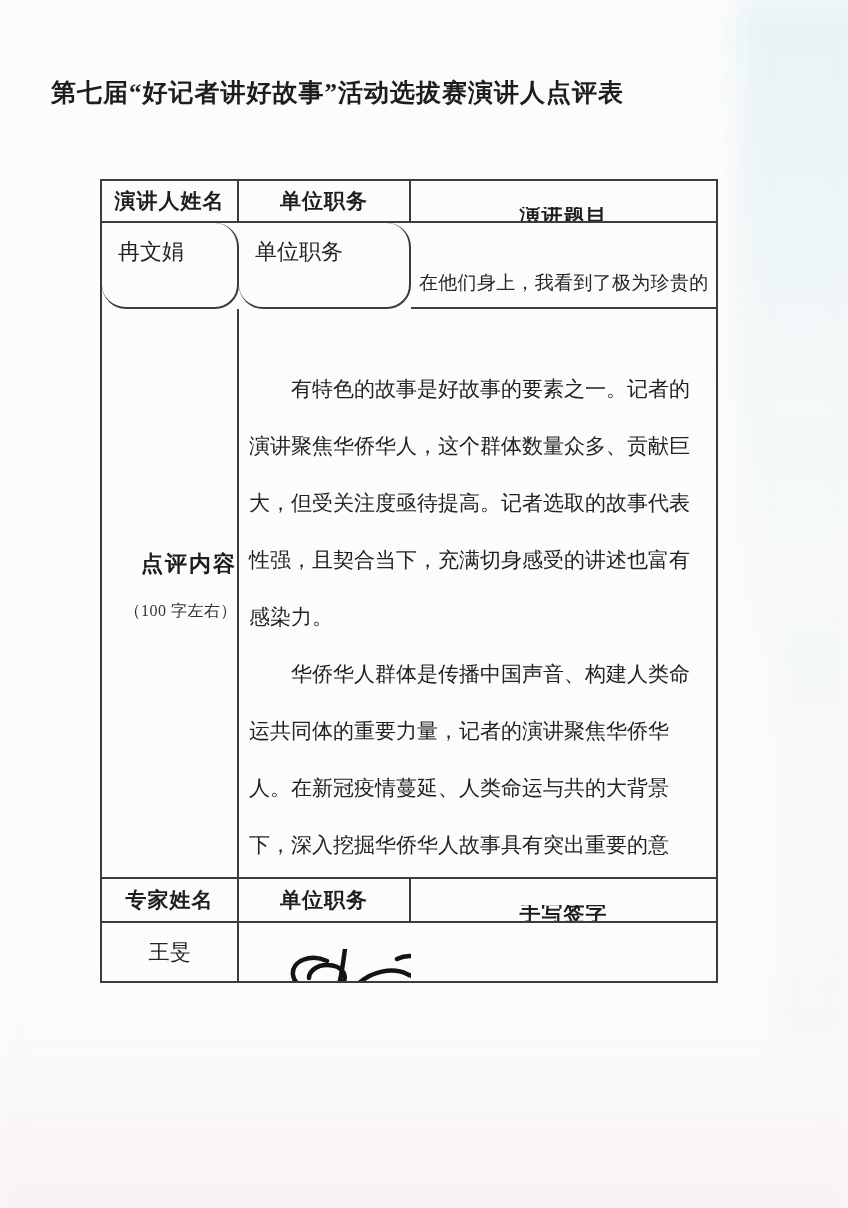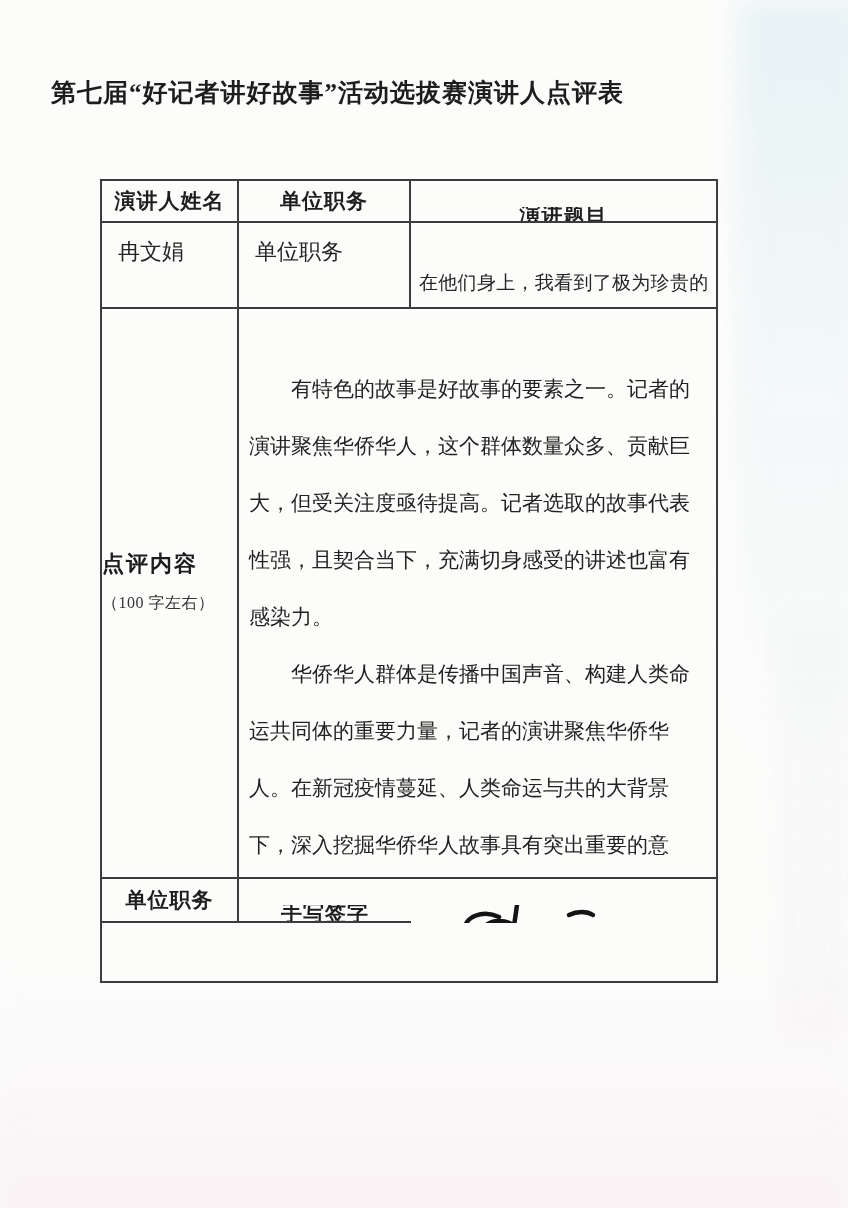--- a/index.html
+++ b/index.html
@@ -44,30 +44,30 @@
     box-sizing:border-box;
     font-size:21px;color:#242424;
     overflow:hidden;
   }
   .cell.last-col{border-right:none;margin-top:26px;}
   .cell.last-row{border-bottom:none;}
   .th{
     display:flex;align-items:center;justify-content:center;
     font-weight:bold;font-size:21px;color:#1e1e1e;letter-spacing:1px;
   }
-  .cell-name,.cell-pos{padding:14px 0 0 16px;font-size:22px;}
+  .cell-name,.cell-pos{padding:14px 0 0 16px;font-size:22px;border-radius:24px;}
   .cell-topic{
     padding:6px 2px 0 8px;font-size:19px;line-height:55px;
     letter-spacing:.3px;
   }
   .label-cell{
-    text-align:left;padding-top:240px;
+    text-align:right;padding-top:240px;
   }
   .label-main{font-size:22px;font-weight:bold;letter-spacing:2px;color:#1d1d1d;}
-  .label-sub{font-size:16px;margin-top:14px;color:#333;letter-spacing:.5px;}
+  .label-sub{font-size:16px;margin-top:22px;color:#333;letter-spacing:.5px;}
   .comment-cell{
     grid-column:2/4;
     padding:26px 20px 0 10px;
   }
   .comment-cell p{
     margin:0;text-indent:2em;
     font-size:21px;line-height:57px;color:#222;
   }
   .cell-ename,.cell-epos{
     display:flex;align-items:center;justify-content:center;
@@ -98,23 +98,25 @@
 
   <div class="cell label-cell">
     <div class="label-main">点评内容</div>
     <div class="label-sub">（100 字左右）</div>
   </div>
   <div class="cell comment-cell last-col">
     <p>有特色的故事是好故事的要素之一。记者的演讲聚焦华侨华人，这个群体数量众多、贡献巨大，但受关注度亟待提高。记者选取的故事代表性强，且契合当下，充满切身感受的讲述也富有感染力。</p>
     <p>华侨华人群体是传播中国声音、构建人类命运共同体的重要力量，记者的演讲聚焦华侨华人。在新冠疫情蔓延、人类命运与共的大背景下，深入挖掘华侨华人故事具有突出重要的意义。</p>
   </div>
 
+  <div class="cell th">专家姓名</div>
   <div class="cell th">单位职务</div>
   <div class="cell th last-col">手写签字</div>
 
+  <div class="cell cell-ename last-row">王旻</div>
   <div class="cell sig-cell last-col last-row">
     <svg width="190" height="62" viewBox="0 0 190 62" aria-hidden="true">
       <path class="sig-stroke" d="M46,14 C30,6 10,14 12,28 C14,44 44,50 58,40 C70,31 62,18 46,18 C36,18 28,24 28,31"></path>
       <path class="sig-stroke" d="M64,2 C62,16 60,34 55,50 C53,58 44,62 38,56 C33,50 40,44 52,43 C64,42 74,47 70,55"></path>
       <path class="sig-stroke" d="M78,36 C92,24 112,20 126,27 C136,32 146,31 154,26"></path>
       <path class="sig-stroke" d="M116,12 C124,8 134,8 140,12"></path>
       <path class="sig-stroke" d="M70,55 C84,58 104,58 118,54"></path>
     </svg>
   </div>
 

